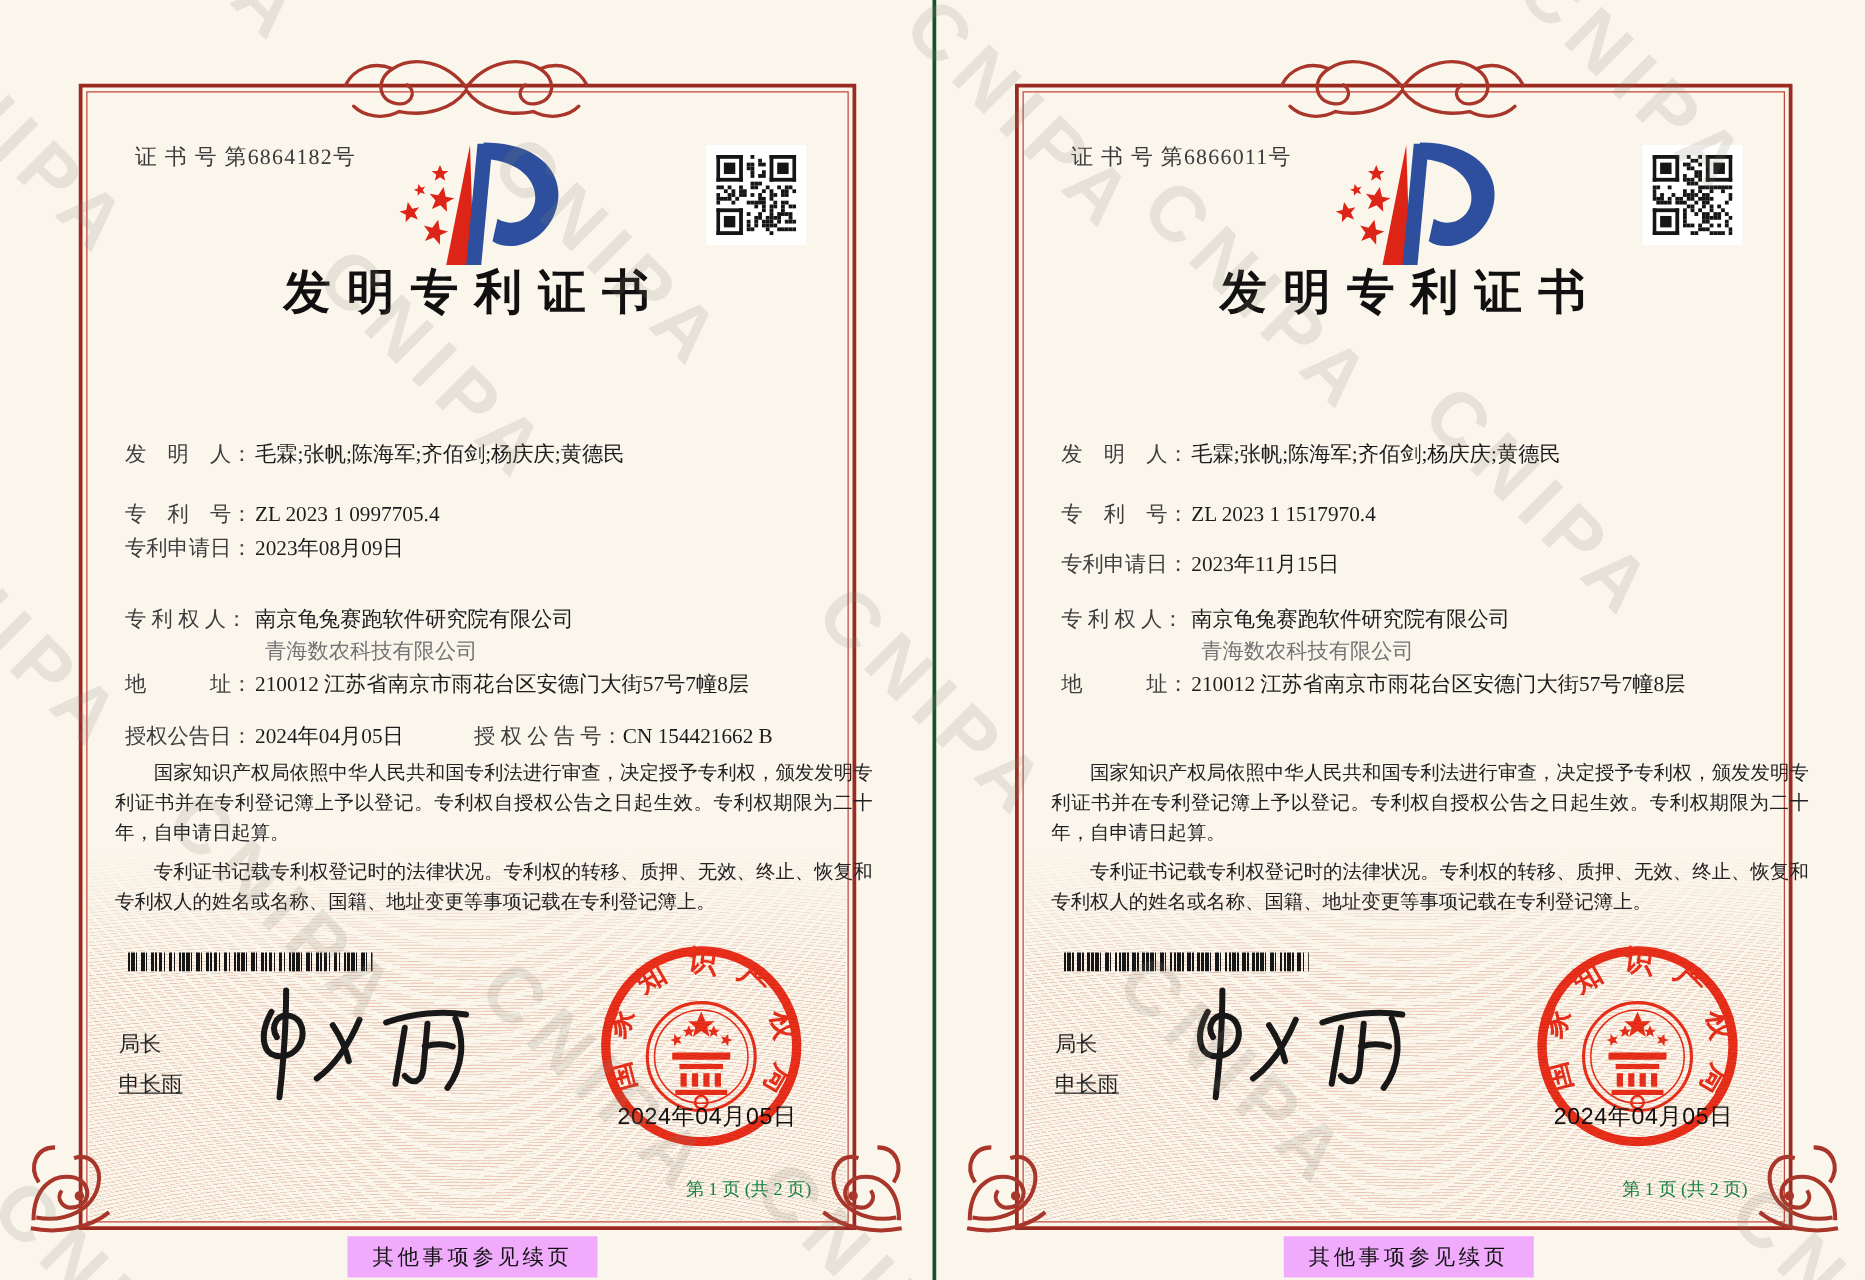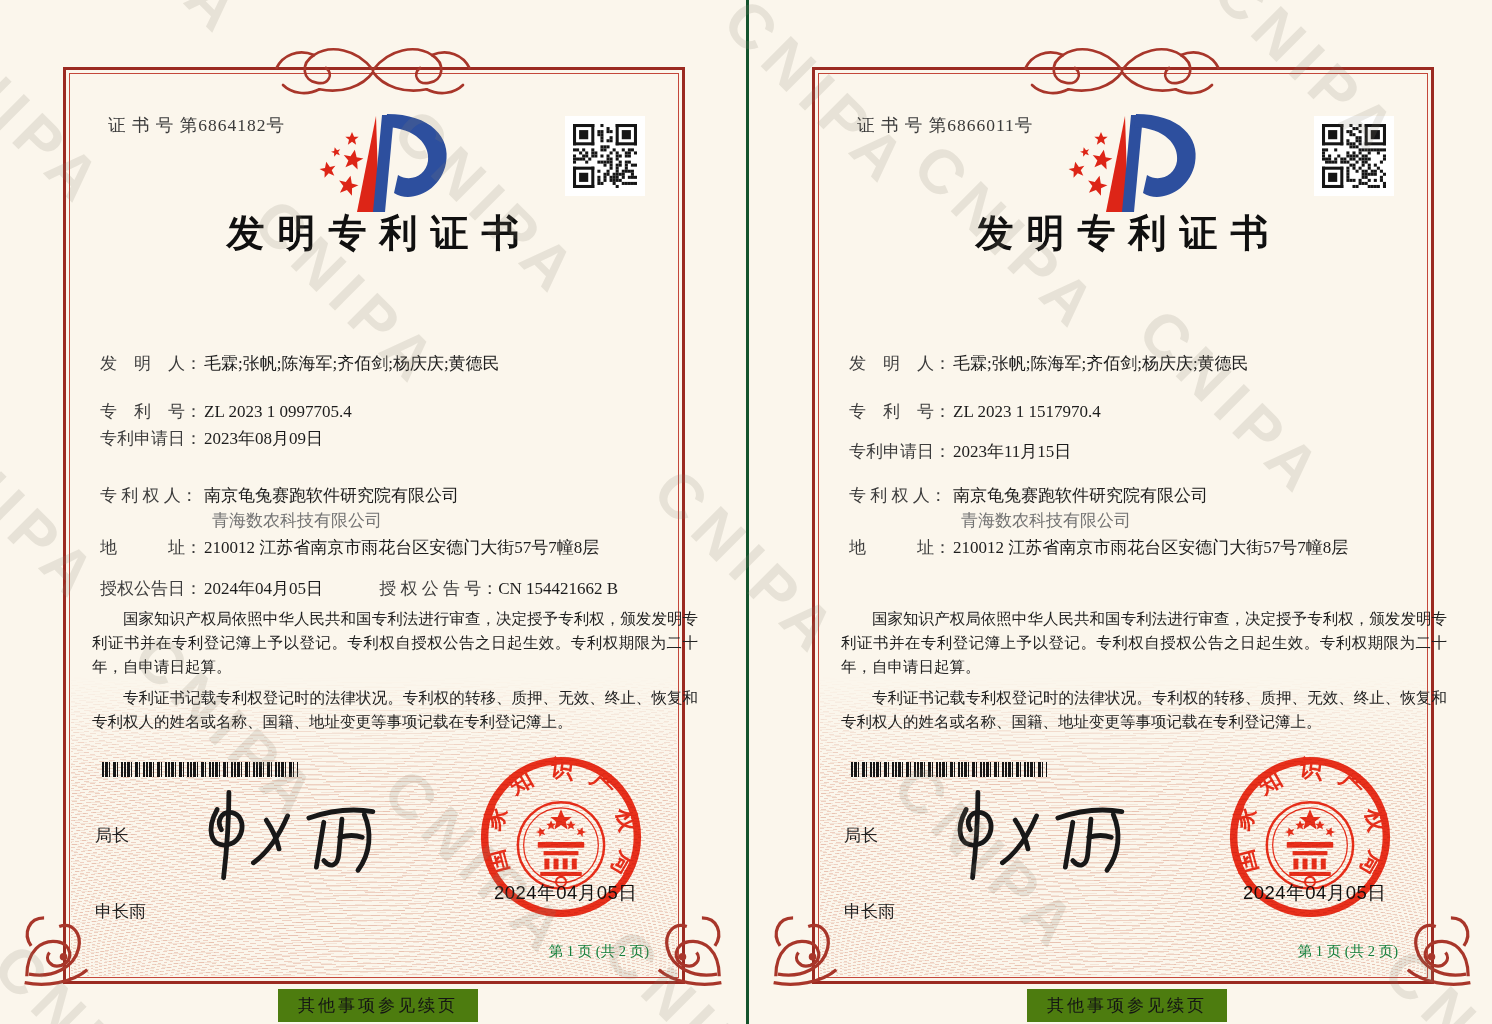--- a/index.html
+++ b/index.html
@@ -55,33 +55,33 @@
       #161616 0 2px,transparent 2px 3px,
       #161616 3px 6px,transparent 6px 7px,
       #161616 7px 8px,transparent 8px 11px,
       #161616 11px 14px,transparent 14px 15px,
       #161616 15px 16px,transparent 16px 19px,
       #161616 19px 21px,transparent 21px 22px);
   }
 
   .director{position:absolute;left:95px;font-family:"Liberation Sans","DejaVu Sans",sans-serif;font-size:17px;color:#222;font-weight:500;}
   .director--title{top:824px;}
-  .director--name{top:900px;}
+  .director--name{top:856px;text-decoration:underline;}
   .signature{position:absolute;left:195px;top:786px;width:215px;height:96px;}
 
   .seal{position:absolute;left:478px;top:754px;width:166px;height:166px;mix-blend-mode:multiply;opacity:.96;}
   .seal-date{
     position:absolute;left:494px;top:880px;width:134px;text-align:center;
     font-family:"Liberation Sans","DejaVu Sans",sans-serif;
     font-size:18.5px;color:#101010;font-weight:500;letter-spacing:0.5px;white-space:nowrap;
   }
 
   .page-num{position:absolute;left:63px;top:942px;width:586px;text-align:right;font-size:14.5px;color:#15803d;}
   .note-box{
-    position:absolute;left:278px;top:989px;width:200px;height:33px;background:#4d7c0f;
+    position:absolute;left:278px;top:989px;width:200px;height:33px;background:#f0abfc;
     display:flex;align-items:center;justify-content:center;
     font-size:17px;color:#141414;letter-spacing:3px;white-space:nowrap;
   }
 
   .ornament-top{position:absolute;left:200px;top:40px;width:346px;height:60px;}
   .flourish{position:absolute;width:108px;height:110px;}
   .flourish--bl{left:16px;top:878px;}
   .flourish--br{left:622px;top:878px;transform:scaleX(-1);}
 
   

